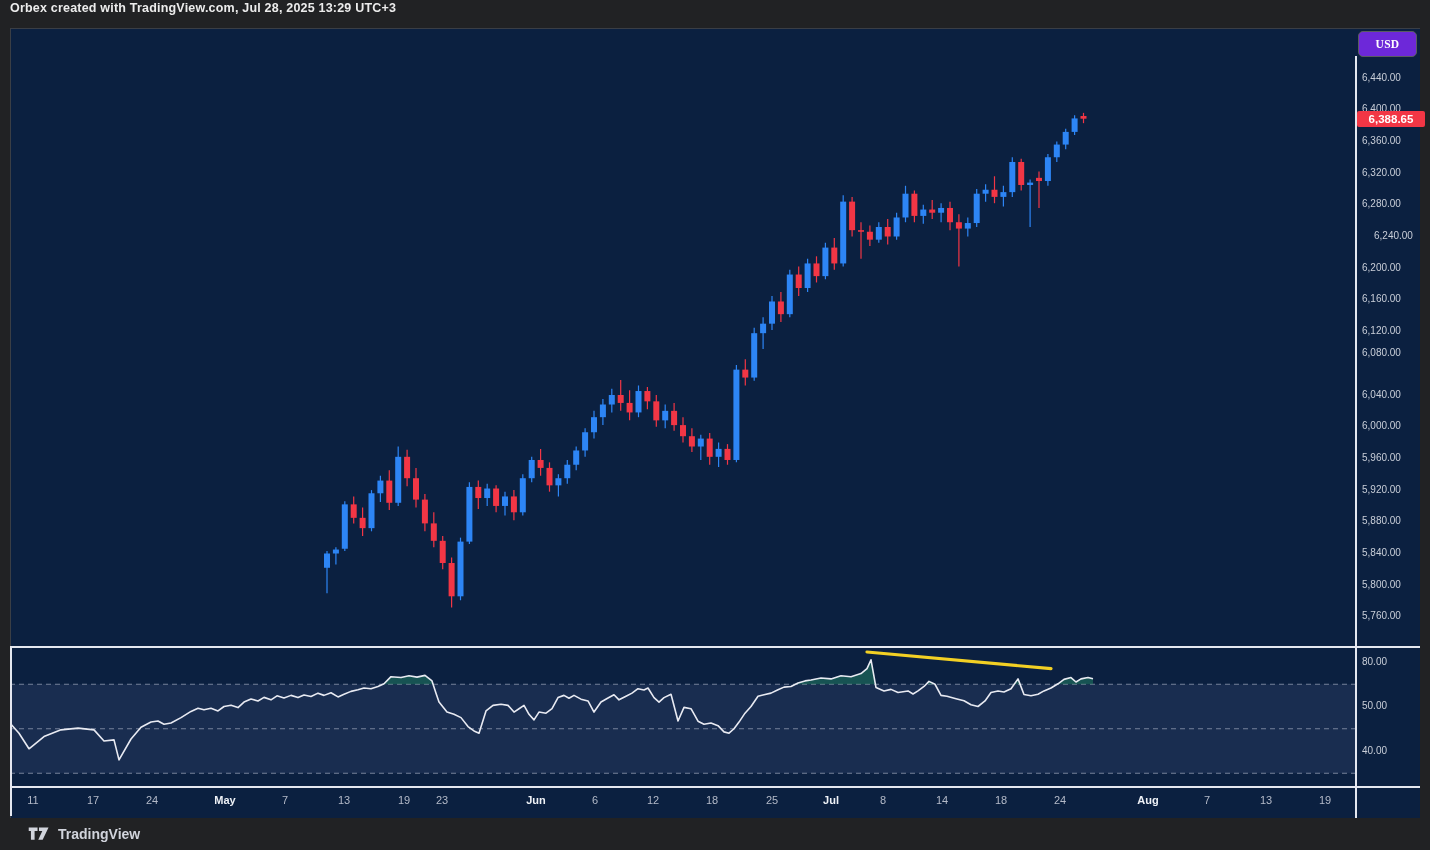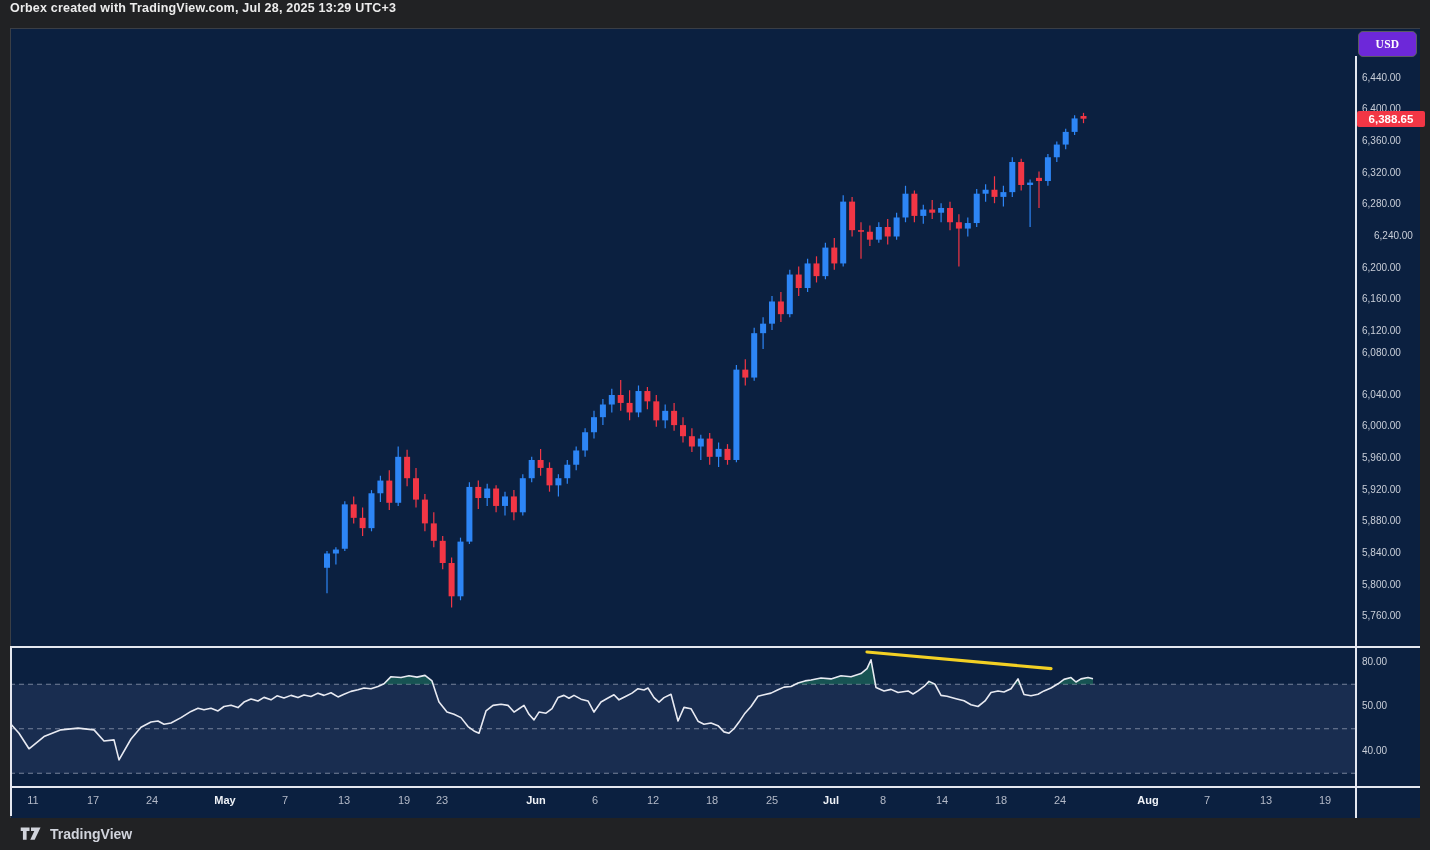--- a/index.html
+++ b/index.html
@@ -11,21 +11,21 @@
   #chart-area { position:absolute; left:10px; top:28px; width:1410px; height:790px; background:#0b2040; border-top:1px solid #3a3e45; border-left:1px solid #3a3e45; }
   #chart-svg { position:absolute; left:0; top:0; width:1430px; height:850px; pointer-events:none; }
   .axis-label { position:absolute; color:#c9ced8; font-size:10px; white-space:nowrap;text-align:right; }
   #price-axis { position:absolute; left:1358px; top:28px; width:62px; height:760px; }
   #time-axis { position:absolute; left:10px; top:788px; width:1346px; height:22px; }
   .time-tick { position:absolute; top:6px; transform:translateX(-50%); color:#b4bac8; font-size:11px; }
   .time-tick.month { color:#eef1f6; font-weight:bold; }
   #usd-btn { position:absolute; left:1358px; top:31px; width:59px; height:26px; background:#6d28d9; border:1px solid #5a5c60; border-radius:5px; color:#fff; font-size:11.5px; font-weight:bold; display:flex; align-items:center; justify-content:center; letter-spacing:.3px;font-family:Liberation Serif, serif; }
   #last-price { position:absolute; left:1357px; width:68px; height:16px; background:#f23645; border-radius:2px; color:#fff; font-size:11.5px; font-weight:bold; display:flex; align-items:center; justify-content:center; z-index:5; }
   #botbar { position:absolute; left:0; top:818px; width:1430px; height:32px; background:#212224; display:flex; align-items:center; }
-  #botbar .brand { display:flex; align-items:center; gap:8px; padding-left:20px; }
+  #botbar .brand { display:flex; align-items:center; gap:8px; padding-left:28px; }
   #botbar .brand-text { color:#d1d4dc; font-size:14px; font-weight:bold; }
   .tv-glyph { width:22px; height:16px; }
 </style>
 </head>
 <body>
 
 <div id="frame">
   <div id="topbar">
     <span class="title">Orbex created with TradingView.com, Jul 28, 2025 13:29 UTC+3</span>
   </div>

